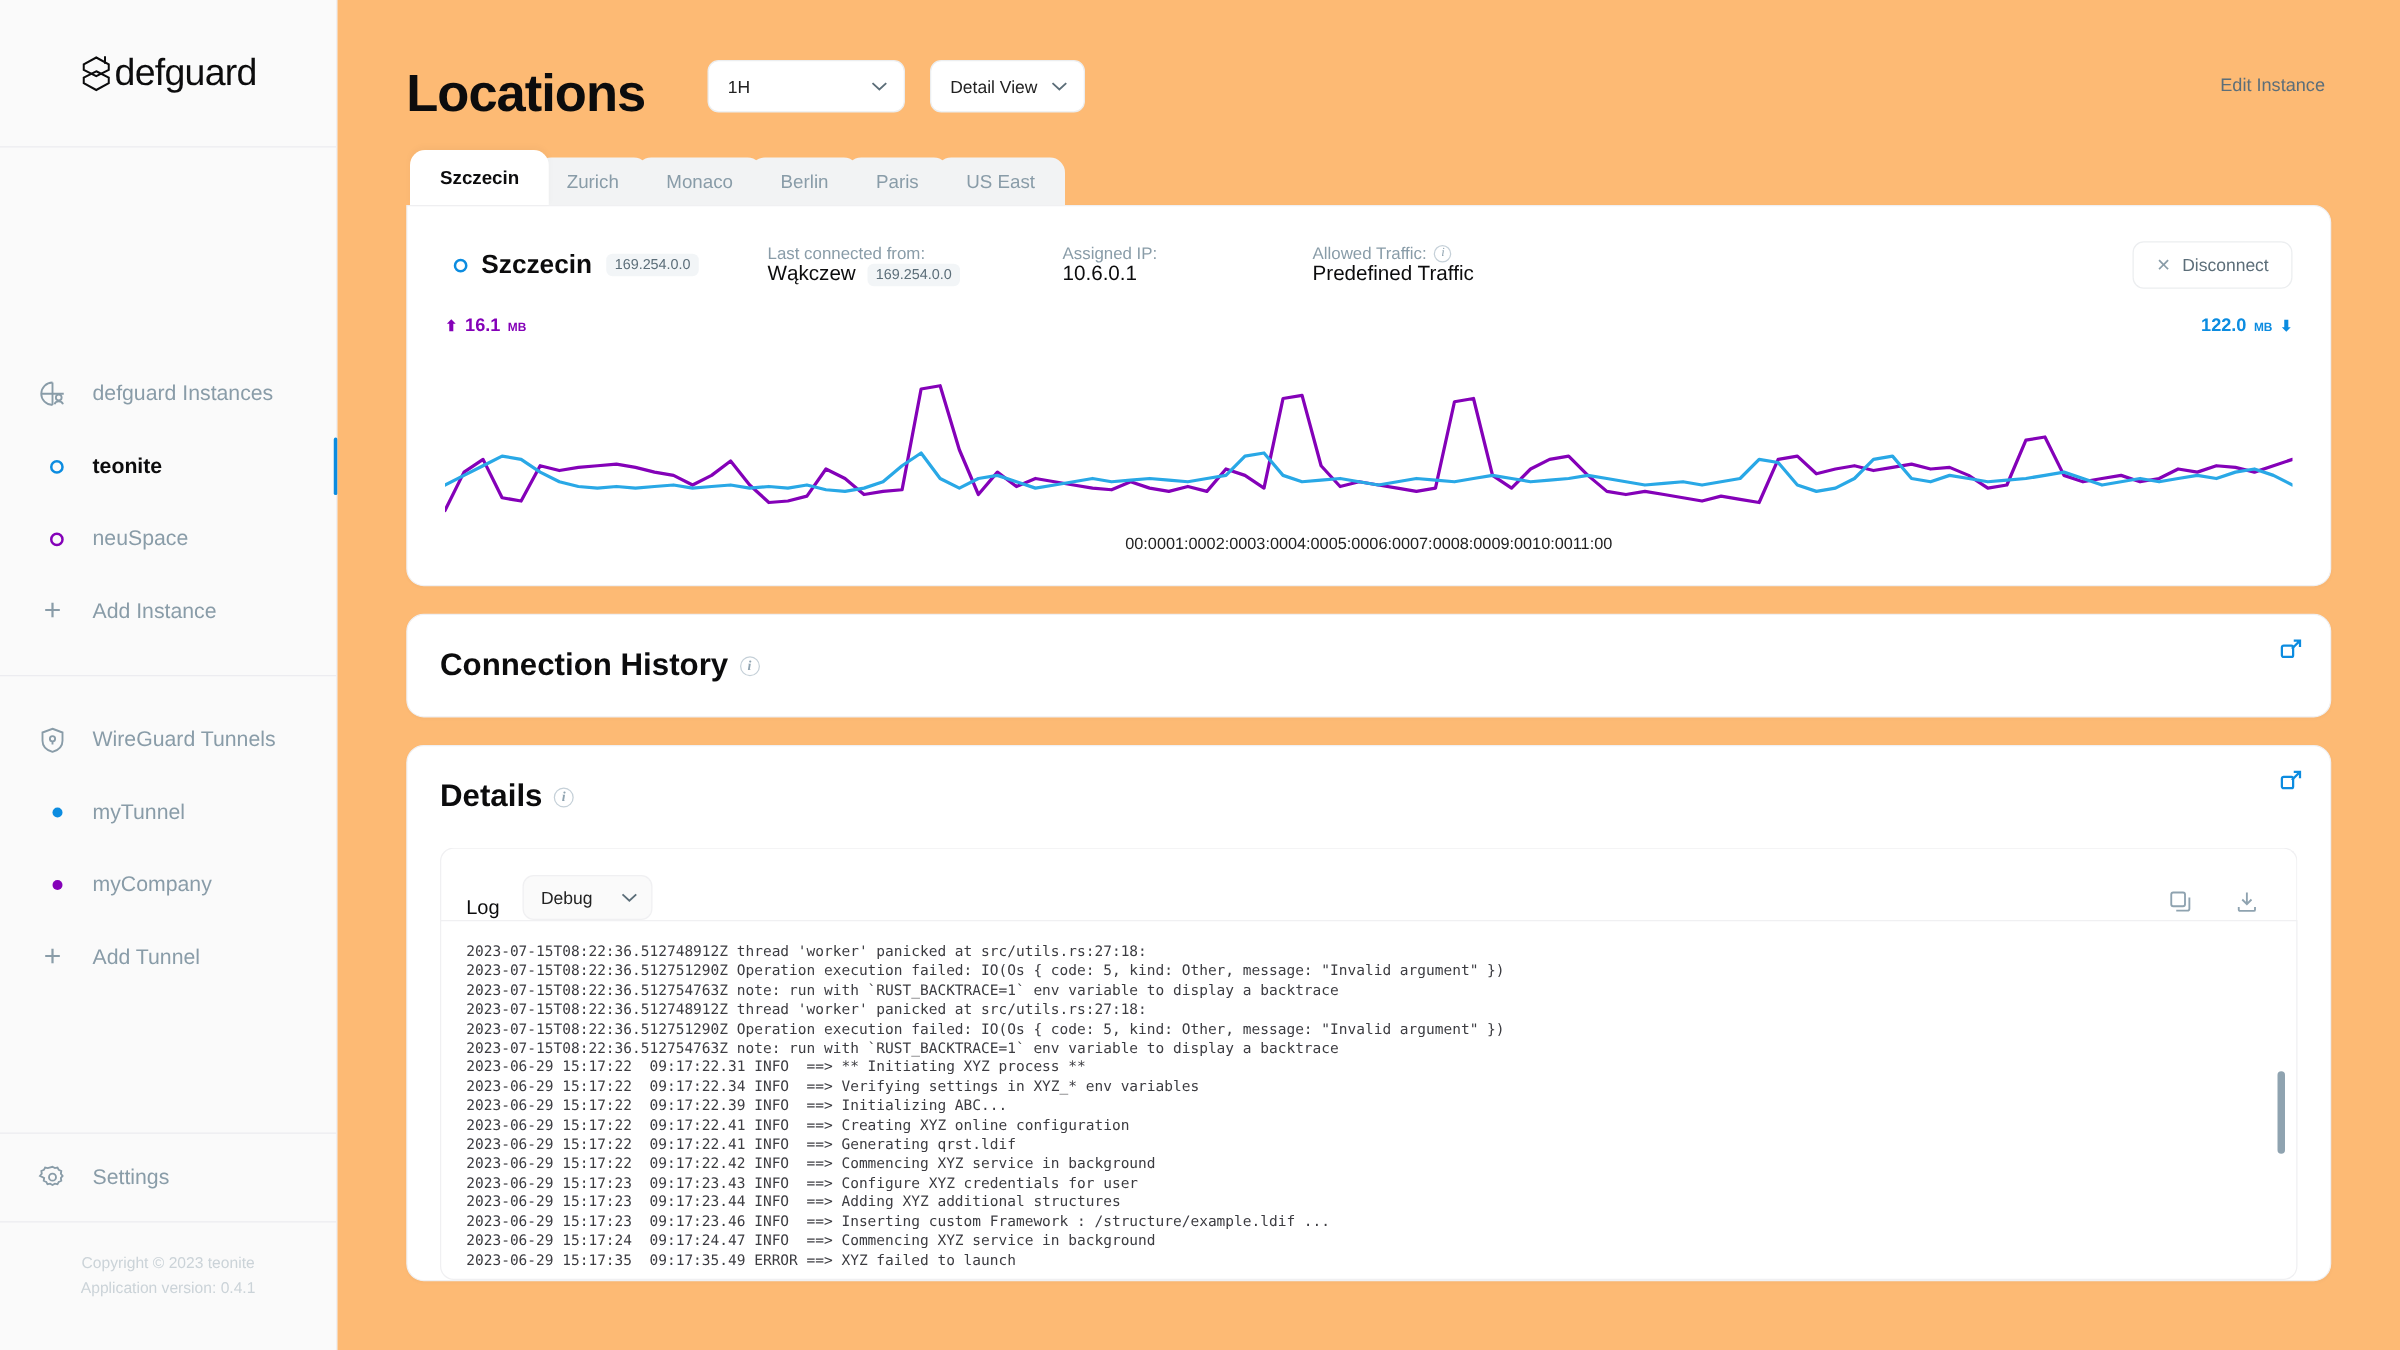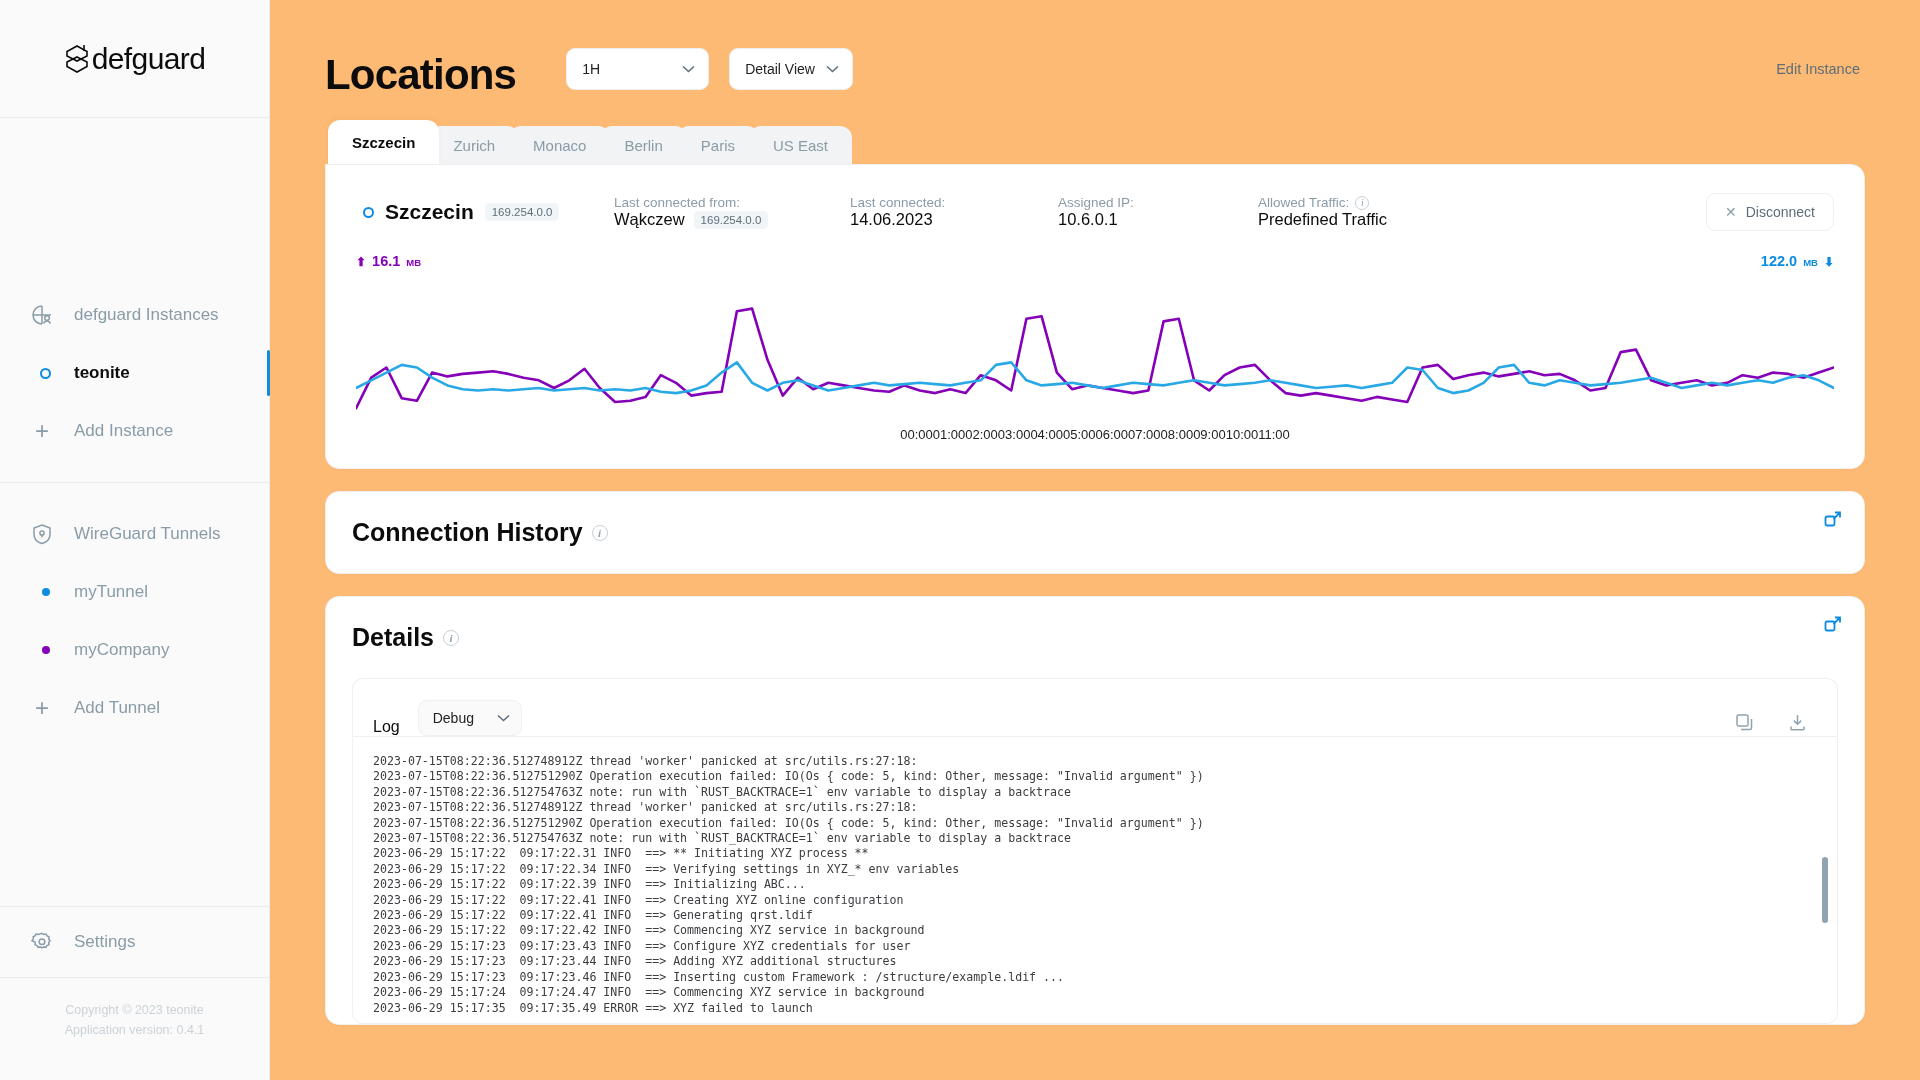--- a/index.html
+++ b/index.html
@@ -65,21 +65,21 @@
   .main { flex: 1 1 auto; height: 1080px; overflow: hidden; background: #fdba74; position: relative; }
   .main-inner { padding: 0 55px 0 55px; }
 
   .page-header {
     display: flex; align-items: center; height: 130px; gap: 0;
     padding-top: 48px; align-items: flex-start;
   }
   .page-title { font-size: 42px; font-weight: 700; color: #0c0c0d; letter-spacing: -0.8px; line-height: 1; margin-top: 6px; }
 
   .select {
-    margin-left: 50px; width: 143px; height: 42px;
+    margin-left: 50px; width: 158px; height: 42px;
     background: #fff; border: 1px solid #eceef0; border-radius: 9px;
     display: flex; align-items: center; justify-content: space-between;
     padding: 0 13px 0 15px; cursor: pointer;
   }
   .select .val { font-size: 14px; color: #222; }
   .select.wide { width: 124px; margin-left: 20px; }
   .chev { width: 13px; height: 8px; }
 
   .edit-instance {
     margin-left: auto; font-size: 14.5px; color: #5c6e79; cursor: pointer;
@@ -219,20 +219,26 @@
       <span class="label">defguard Instances</span>
     </div>
 
     <div class="nav-item active">
       <span class="nav-icon">
           <span class="dot-ring"></span>
         </span>
       <span class="label">teonite</span>
     </div>
 
+    <div class="nav-item">
+      <span class="nav-icon">
+          <span class="dot-ring purple"></span>
+        </span>
+      <span class="label">neuSpace</span>
+    </div>
 
     <div class="nav-item">
       <span class="nav-icon">
           <span class="plus-ic">+</span>
         </span>
       <span class="label">Add Instance</span>
     </div>
 
     <div style="height:22px"></div>
     <div class="divider"></div>
@@ -332,24 +338,20 @@
           </div>
 
           <div class="meta meta-1">
             <span class="k">Last connected from:</span>
             <span class="v">
               <span>Wąkczew</span>
               <span class="ip-pill">169.254.0.0</span>
             </span>
           </div>
 
-          <div class="meta meta-2">
-            <span class="k">Last connected:</span>
-            <span class="v">14.06.2023</span>
-          </div>
 
           <div class="meta meta-3">
             <span class="k">Assigned IP:</span>
             <span class="v">10.6.0.1</span>
           </div>
 
           <div class="meta meta-4">
             <span class="k">
               <span>Allowed Traffic:</span>
               <span class="info-i">i</span>

